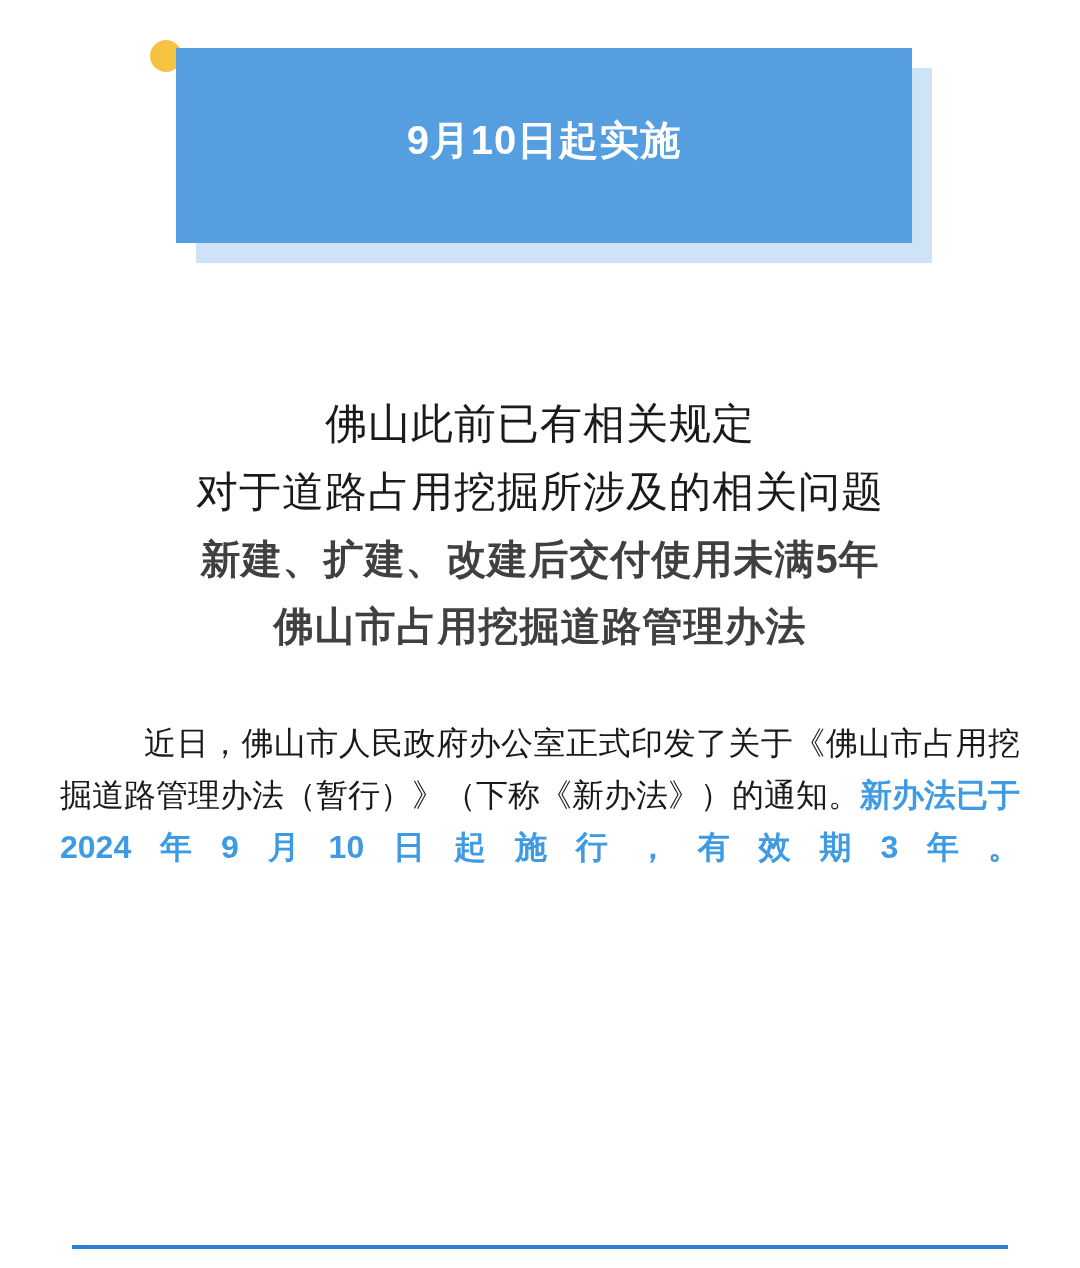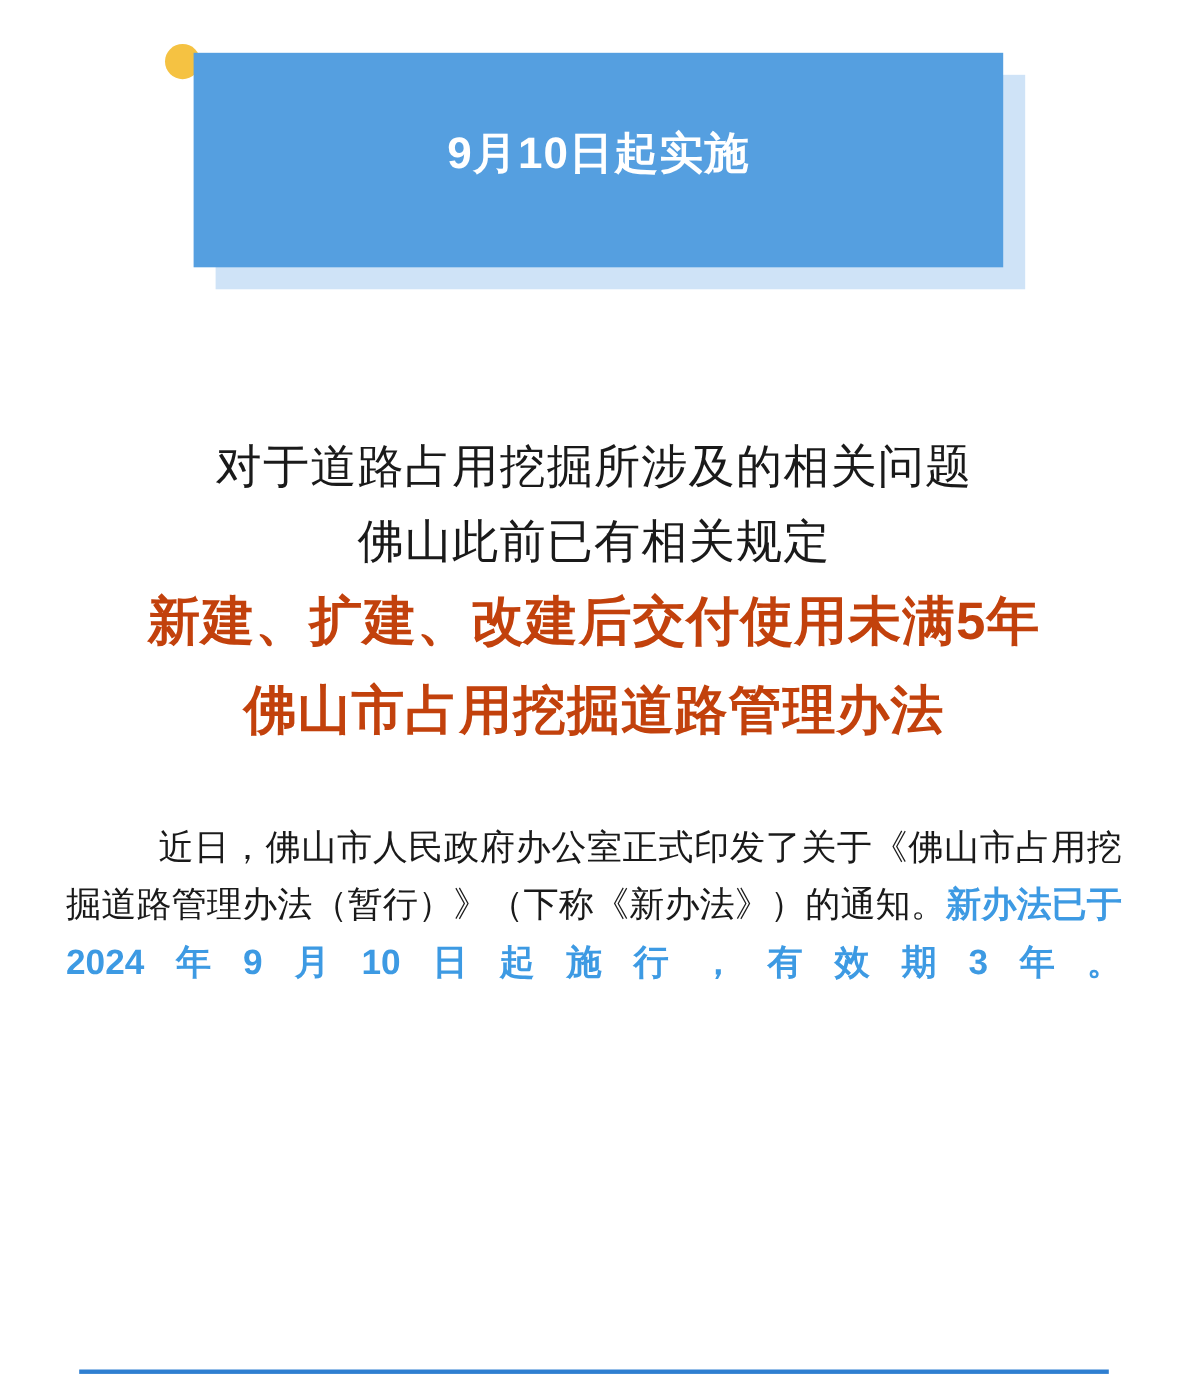--- a/index.html
+++ b/index.html
@@ -79,22 +79,22 @@
   .center-block {
     text-align: center;
   }
   .plain-line {
     color: #1a1a1a;
     font-size: 42px;
     line-height: 1.62;
     letter-spacing: 1px;
   }
   .blue-line {
-    color: #c2410c;
-    font-size: 48px;
+    color: #404040;
+    font-size: 40px;
     font-weight: bold;
     line-height: 1.68;
     letter-spacing: 1px;
   }
 
   .gap {
     height: 58px;
   }
 
   .para {
@@ -128,22 +128,22 @@
   <div class="banner-dot"></div>
   <div class="banner-shadow"></div>
   <div class="banner-box">
     <div class="banner-line1">9月10日起实施</div>
   </div>
 </div>
 
 <div class="content">
 
   <div class="center-block">
+    <div class="plain-line">佛山此前已有相关规定</div>
     <div class="plain-line">对于道路占用挖掘所涉及的相关问题</div>
-    <div class="plain-line">佛山此前已有相关规定</div>
     <div class="blue-line">新建、扩建、改建后交付使用未满5年</div>
     <div class="blue-line">佛山市占用挖掘道路管理办法</div>
   </div>
 
   <div class="gap"></div>
 
   <p class="para"><span>近日，佛山市人民政府办公室正式印发了关于《佛山市占用挖掘道路管理办法（暂行）》（下称《新办法》）的通知。</span><span class="hl">新办法已于2024年9月10日起施行，有效期3年。</span></p>
 
 </div>
 

